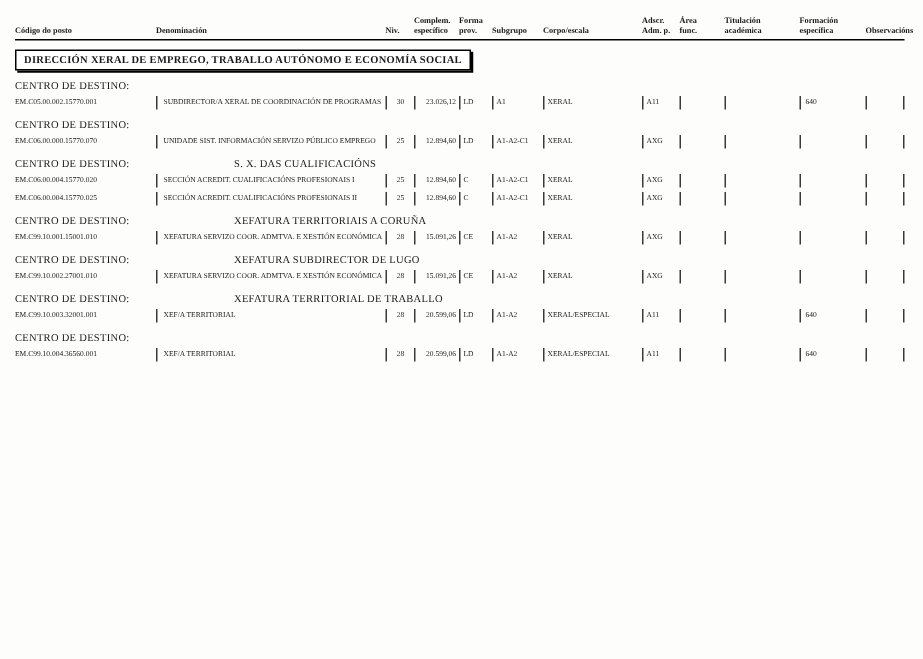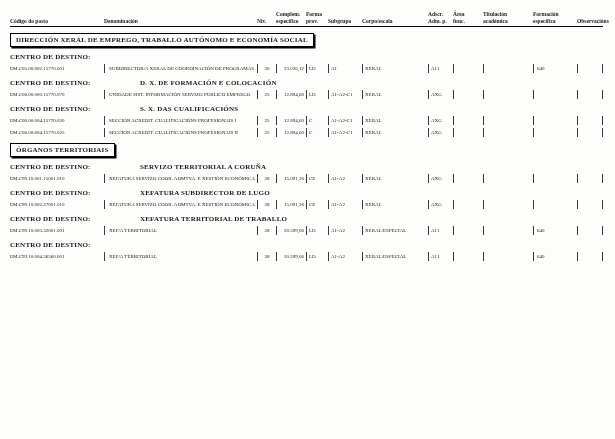--- a/index.html
+++ b/index.html
@@ -17,21 +17,21 @@
   .hdr { align-items:end; font-weight:bold; font-size:5.5px; line-height:1.2; }
   .hdr-cell span { display:block; white-space:nowrap; }
   .rule { border-bottom:1px solid #000; margin-top:2px; width:593px; }
   
   .secbox {
     display:inline-block; border:1px solid #000; box-shadow:1.5px 1.5px 0 0 #000;
     padding:1.5px 5px 2.5px 5px; font-weight:bold; font-size:7px; margin-top:6px;
     letter-spacing:0.2px; background:#fff;
   }
   
-  .centro { display:flex; margin-top:6px; font-weight:bold; font-size:7px; letter-spacing:0.2px; }
+  .centro { display:flex; margin-top:6px; font-weight:normal; font-size:7px; letter-spacing:0.2px;gap:16px; }
   .centro .lbl { width:130px; flex:0 0 130px; }
   
   .row { margin-top:3px; font-size:5px; line-height:9px; }
   .cell {
     border-left:1px solid #3a3a3a; height:9px; padding:0 1px 0 2px;
     white-space:nowrap; overflow:hidden;
   }
   .cell.first { border-left:none; padding-left:0; }
   .c-denominacion { padding-left:4px; }
   .c-niv { text-align:center; padding:0; }
@@ -101,21 +101,20 @@
         <div class="cell c-forma">LD</div>
         <div class="cell c-subgrupo">A1</div>
         <div class="cell c-corpo">XERAL</div>
         <div class="cell c-adscr">A11</div>
         <div class="cell c-area"></div>
         <div class="cell c-titulacion"></div>
         <div class="cell c-formacion">640</div>
         <div class="cell c-observacions"></div>
       </div><div class="centro">
         <span class="lbl">CENTRO DE DESTINO:</span>
-        <span class="name">D. X. DE FORMACIÓN E COLOCACIÓN</span>
       </div><div class="grid row">
         <div class="cell c-codigo first">EM.C06.00.000.15770.070</div>
         <div class="cell c-denominacion">UNIDADE SIST. INFORMACIÓN SERVIZO PÚBLICO EMPREGO</div>
         <div class="cell c-niv">25</div>
         <div class="cell c-complem">12.894,60</div>
         <div class="cell c-forma">LD</div>
         <div class="cell c-subgrupo">A1-A2-C1</div>
         <div class="cell c-corpo">XERAL</div>
         <div class="cell c-adscr">AXG</div>
         <div class="cell c-area"></div>
@@ -144,23 +143,23 @@
         <div class="cell c-niv">25</div>
         <div class="cell c-complem">12.894,60</div>
         <div class="cell c-forma">C</div>
         <div class="cell c-subgrupo">A1-A2-C1</div>
         <div class="cell c-corpo">XERAL</div>
         <div class="cell c-adscr">AXG</div>
         <div class="cell c-area"></div>
         <div class="cell c-titulacion"></div>
         <div class="cell c-formacion"></div>
         <div class="cell c-observacions"></div>
-      </div><div class="secbox">ÓRGANOS TERRITORIAIS</div><div class="centro">
-        <span class="lbl">CENTRO DE DESTINO:</span>
-        <span class="name">SERVIZO TERRITORIAL A CORUÑA</span>
+      </div><div class="centro">
+        <span class="lbl">CENTRO DE DESTINO:</span>
+        <span class="name">XEFATURA TERRITORIAIS A CORUÑA</span>
       </div><div class="grid row">
         <div class="cell c-codigo first">EM.C99.10.001.15001.010</div>
         <div class="cell c-denominacion">XEFATURA SERVIZO COOR. ADMTVA. E XESTIÓN ECONÓMICA</div>
         <div class="cell c-niv">28</div>
         <div class="cell c-complem">15.091,26</div>
         <div class="cell c-forma">CE</div>
         <div class="cell c-subgrupo">A1-A2</div>
         <div class="cell c-corpo">XERAL</div>
         <div class="cell c-adscr">AXG</div>
         <div class="cell c-area"></div>

